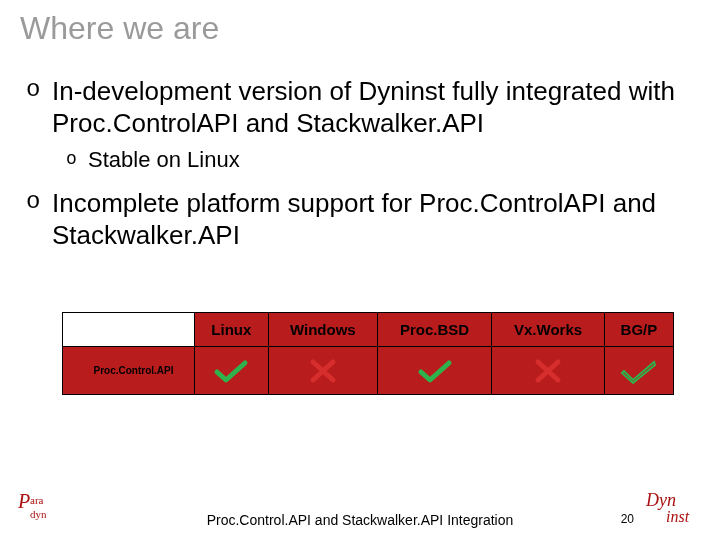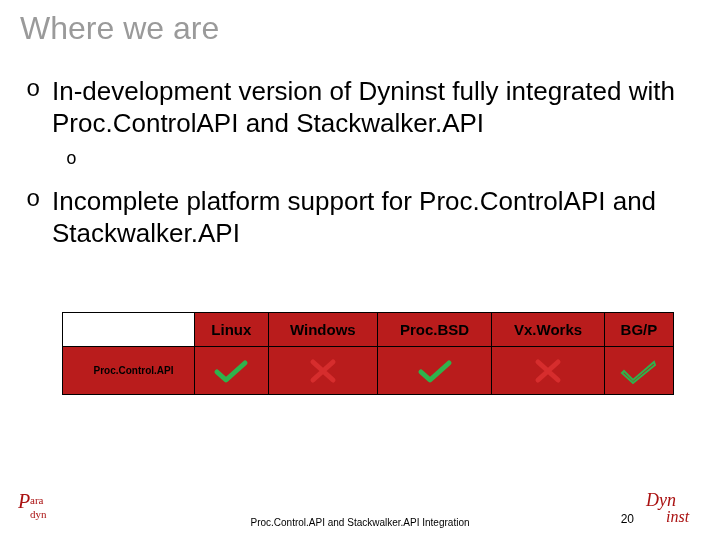--- a/index.html
+++ b/index.html
@@ -18,38 +18,39 @@
   th { font-size: 15px; font-weight: 700; padding: 4px 6px; height: 34px; color:#000; }
   th.rowhead, td.rowhead { text-align: center; font-size: 10px; font-weight: 700; padding-left: 10px; width: 132px; }
   th.blank { background:#fff; }
   td { height: 48px; }
   .check { stroke:#2fb24c; }
   .cross { stroke:#d62d2d; }
   .check-outline { stroke:#2fb24c; fill:none; }
   .footer { position: absolute; bottom: 4px; left: 0; width: 720px; height: 48px; }
   .logo-left { position: absolute; left: 18px; bottom: 8px; }
   .logo-right { position: absolute; right: 16px; bottom: 4px; }
-  .footer-title { position: absolute; left: 0; width: 720px; bottom: 8px; text-align: center; font-size: 10px; color:#000; }
+  .footer-title { position: absolute; left: 0; width: 720px; bottom: 8px; text-align: center; font-size: 14px; color:#000; }
   .page-num { position: absolute; right: 86px; bottom: 10px; font-size: 12px; color:#000; }
   svg.mark { width: 40px; height: 28px; display:block; margin: 0 auto; }
 </style>
 </head>
 <body>
 
 <div class="slide">
 
   <div class="title">Where we are</div>
 
   <div class="bullet-l1">
     <span class="m">o</span>
     <span class="t">In-development version of Dyninst fully integrated with Proc.ControlAPI and Stackwalker.API</span>
   </div>
 
   <div class="bullet-l2">
     <span class="m">o</span>
+    <span class="t">Stable on Linux</span>
   </div>
 
   <div class="bullet-l1">
     <span class="m">o</span>
     <span class="t">Incomplete platform support for Proc.ControlAPI and Stackwalker.API</span>
   </div>
 
   <div class="table-wrap">
     <table>
       <tbody>

